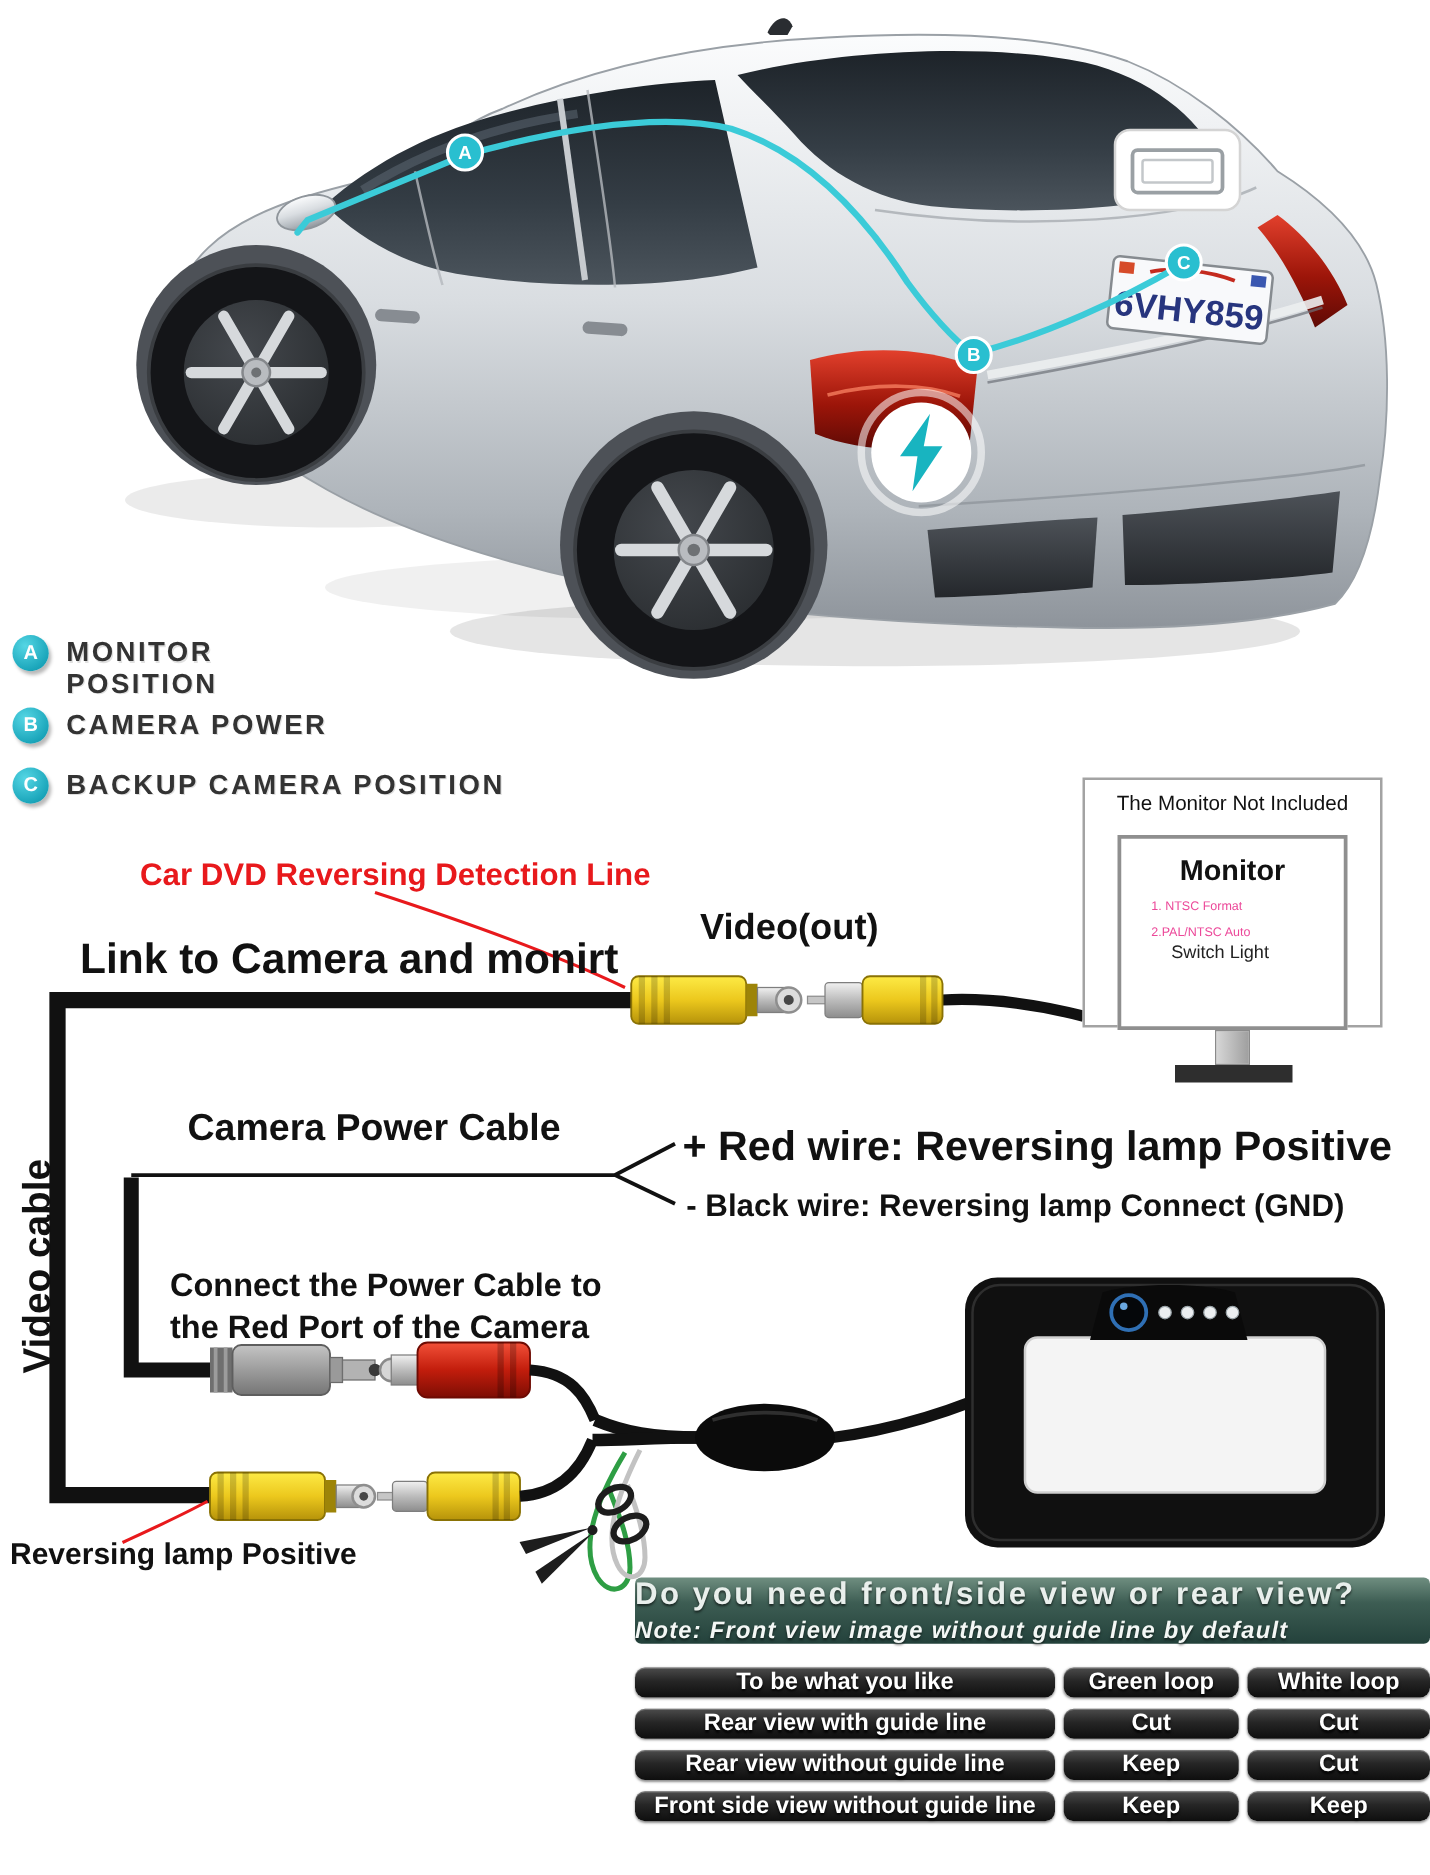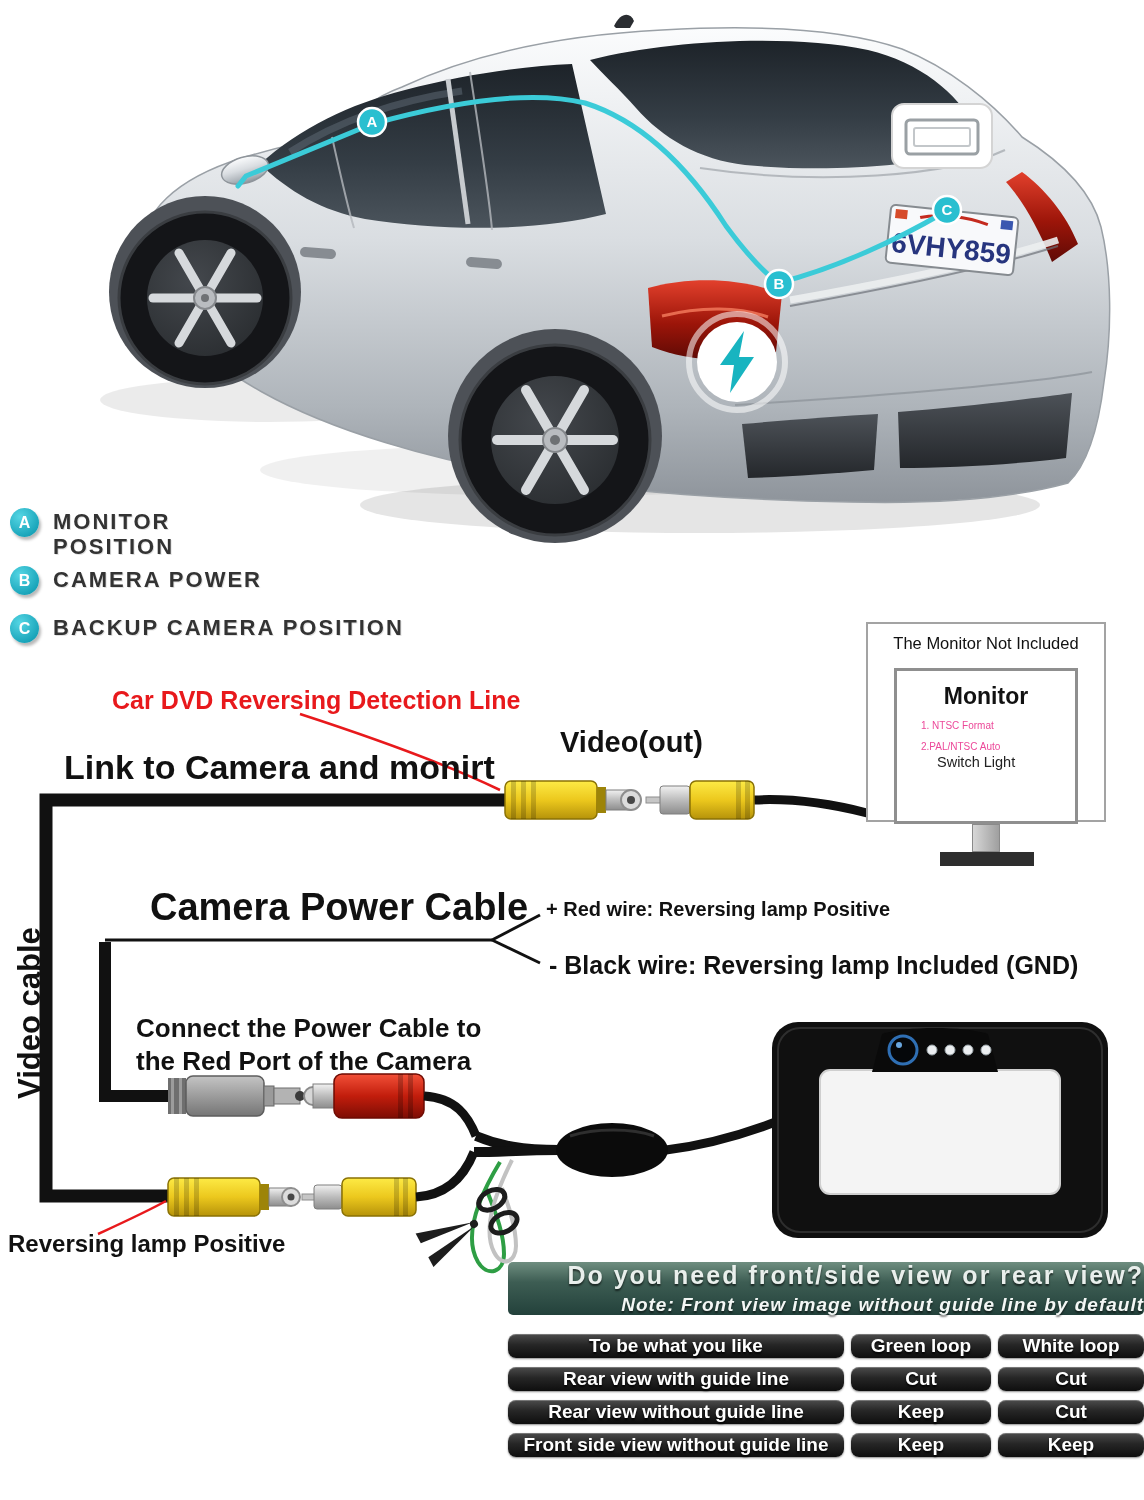--- a/index.html
+++ b/index.html
@@ -36,21 +36,21 @@
     background:linear-gradient(90deg,#d7d7d7,#9f9f9f);border:1px solid #8a8a8a;box-sizing:border-box;}
   #monitor-base{position:absolute;left:72px;top:228px;width:94px;height:14px;background:#2e2e2e;}
 
   
   #video-cable-label{left:-70px;top:995px;width:200px;text-align:center;
     transform:rotate(-90deg);font-size:31px;}
 
   
   #tbl-header{position:absolute;left:508px;top:1262px;width:636px;height:53px;z-index:3;
     background:linear-gradient(180deg,#6f8e80 0%,#3d5d53 38%,#23413b 100%);
-    border-radius:5px;display:flex;flex-direction:column;align-items:flex-end;justify-content:center;}
+    border-radius:5px;display:flex;flex-direction:column;align-items:flex-start;justify-content:center;}
   #tbl-title{font-size:25px;font-weight:bold;letter-spacing:2px;color:#e9efec;
     text-shadow:0 2px 2px rgba(0,0,0,.6);}
   #tbl-note{font-size:19px;font-weight:bold;font-style:italic;letter-spacing:1px;color:#f3f7f5;
     text-shadow:0 2px 2px rgba(0,0,0,.55);margin-top:4px;}
   #tbl{position:absolute;left:508px;top:1334px;z-index:3;display:grid;
     grid-template-columns:336px 140px 146px;column-gap:7px;row-gap:9px;}
   .cell{height:24px;border-radius:8px;
     background:linear-gradient(180deg,#4c4c4c 0%,#262626 45%,#0e0e0e 100%);
     box-shadow:inset 0 1px 0 rgba(255,255,255,.25),0 1px 2px rgba(0,0,0,.45);
     display:flex;align-items:center;justify-content:center;
@@ -349,23 +349,23 @@
 </div>
 <div class="legend-item" style="top:614px;">
   <div class="legend-circle">C</div>
   <div class="legend-text">BACKUP CAMERA POSITION</div>
 </div>
 
 <div class="lbl" style="left:112px;top:686px;font-size:25px;color:#e8191c;">Car DVD Reversing Detection Line</div>
 <div class="lbl" style="left:64px;top:748px;font-size:34px;">Link to Camera and monirt</div>
 <div class="lbl" style="left:560px;top:726px;font-size:29px;">Video(out)</div>
 <div class="lbl" id="video-cable-label">Video cable</div>
-<div class="lbl" style="left:150px;top:886px;font-size:38px;text-align:right;">Camera Power Cable</div>
-<div class="lbl" style="left:546px;top:898px;font-size:20px;">+ Red wire: Reversing lamp Positive</div>
-<div class="lbl" style="left:549px;top:951px;font-size:25px;">- Black wire: Reversing lamp Included (GND)</div>
+<div class="lbl" style="left:150px;top:886px;font-size:30px;text-align:right;">Camera Power Cable</div>
+<div class="lbl" style="left:546px;top:898px;font-size:33px;">+ Red wire: Reversing lamp Positive</div>
+<div class="lbl" style="left:549px;top:951px;font-size:25px;">- Black wire: Reversing lamp Connect (GND)</div>
 <div class="lbl" style="left:136px;top:1012px;font-size:26px;line-height:33px;">
   <div>Connect the Power Cable to</div>
   <div>the Red Port of the Camera</div>
 </div>
 <div class="lbl" style="left:8px;top:1230px;font-size:24px;">Reversing lamp Positive</div>
 
 <div id="monitor-box">
   <div id="monitor-note">The Monitor Not Included</div>
   <div id="monitor-screen">
     <div id="monitor-title">Monitor</div>

